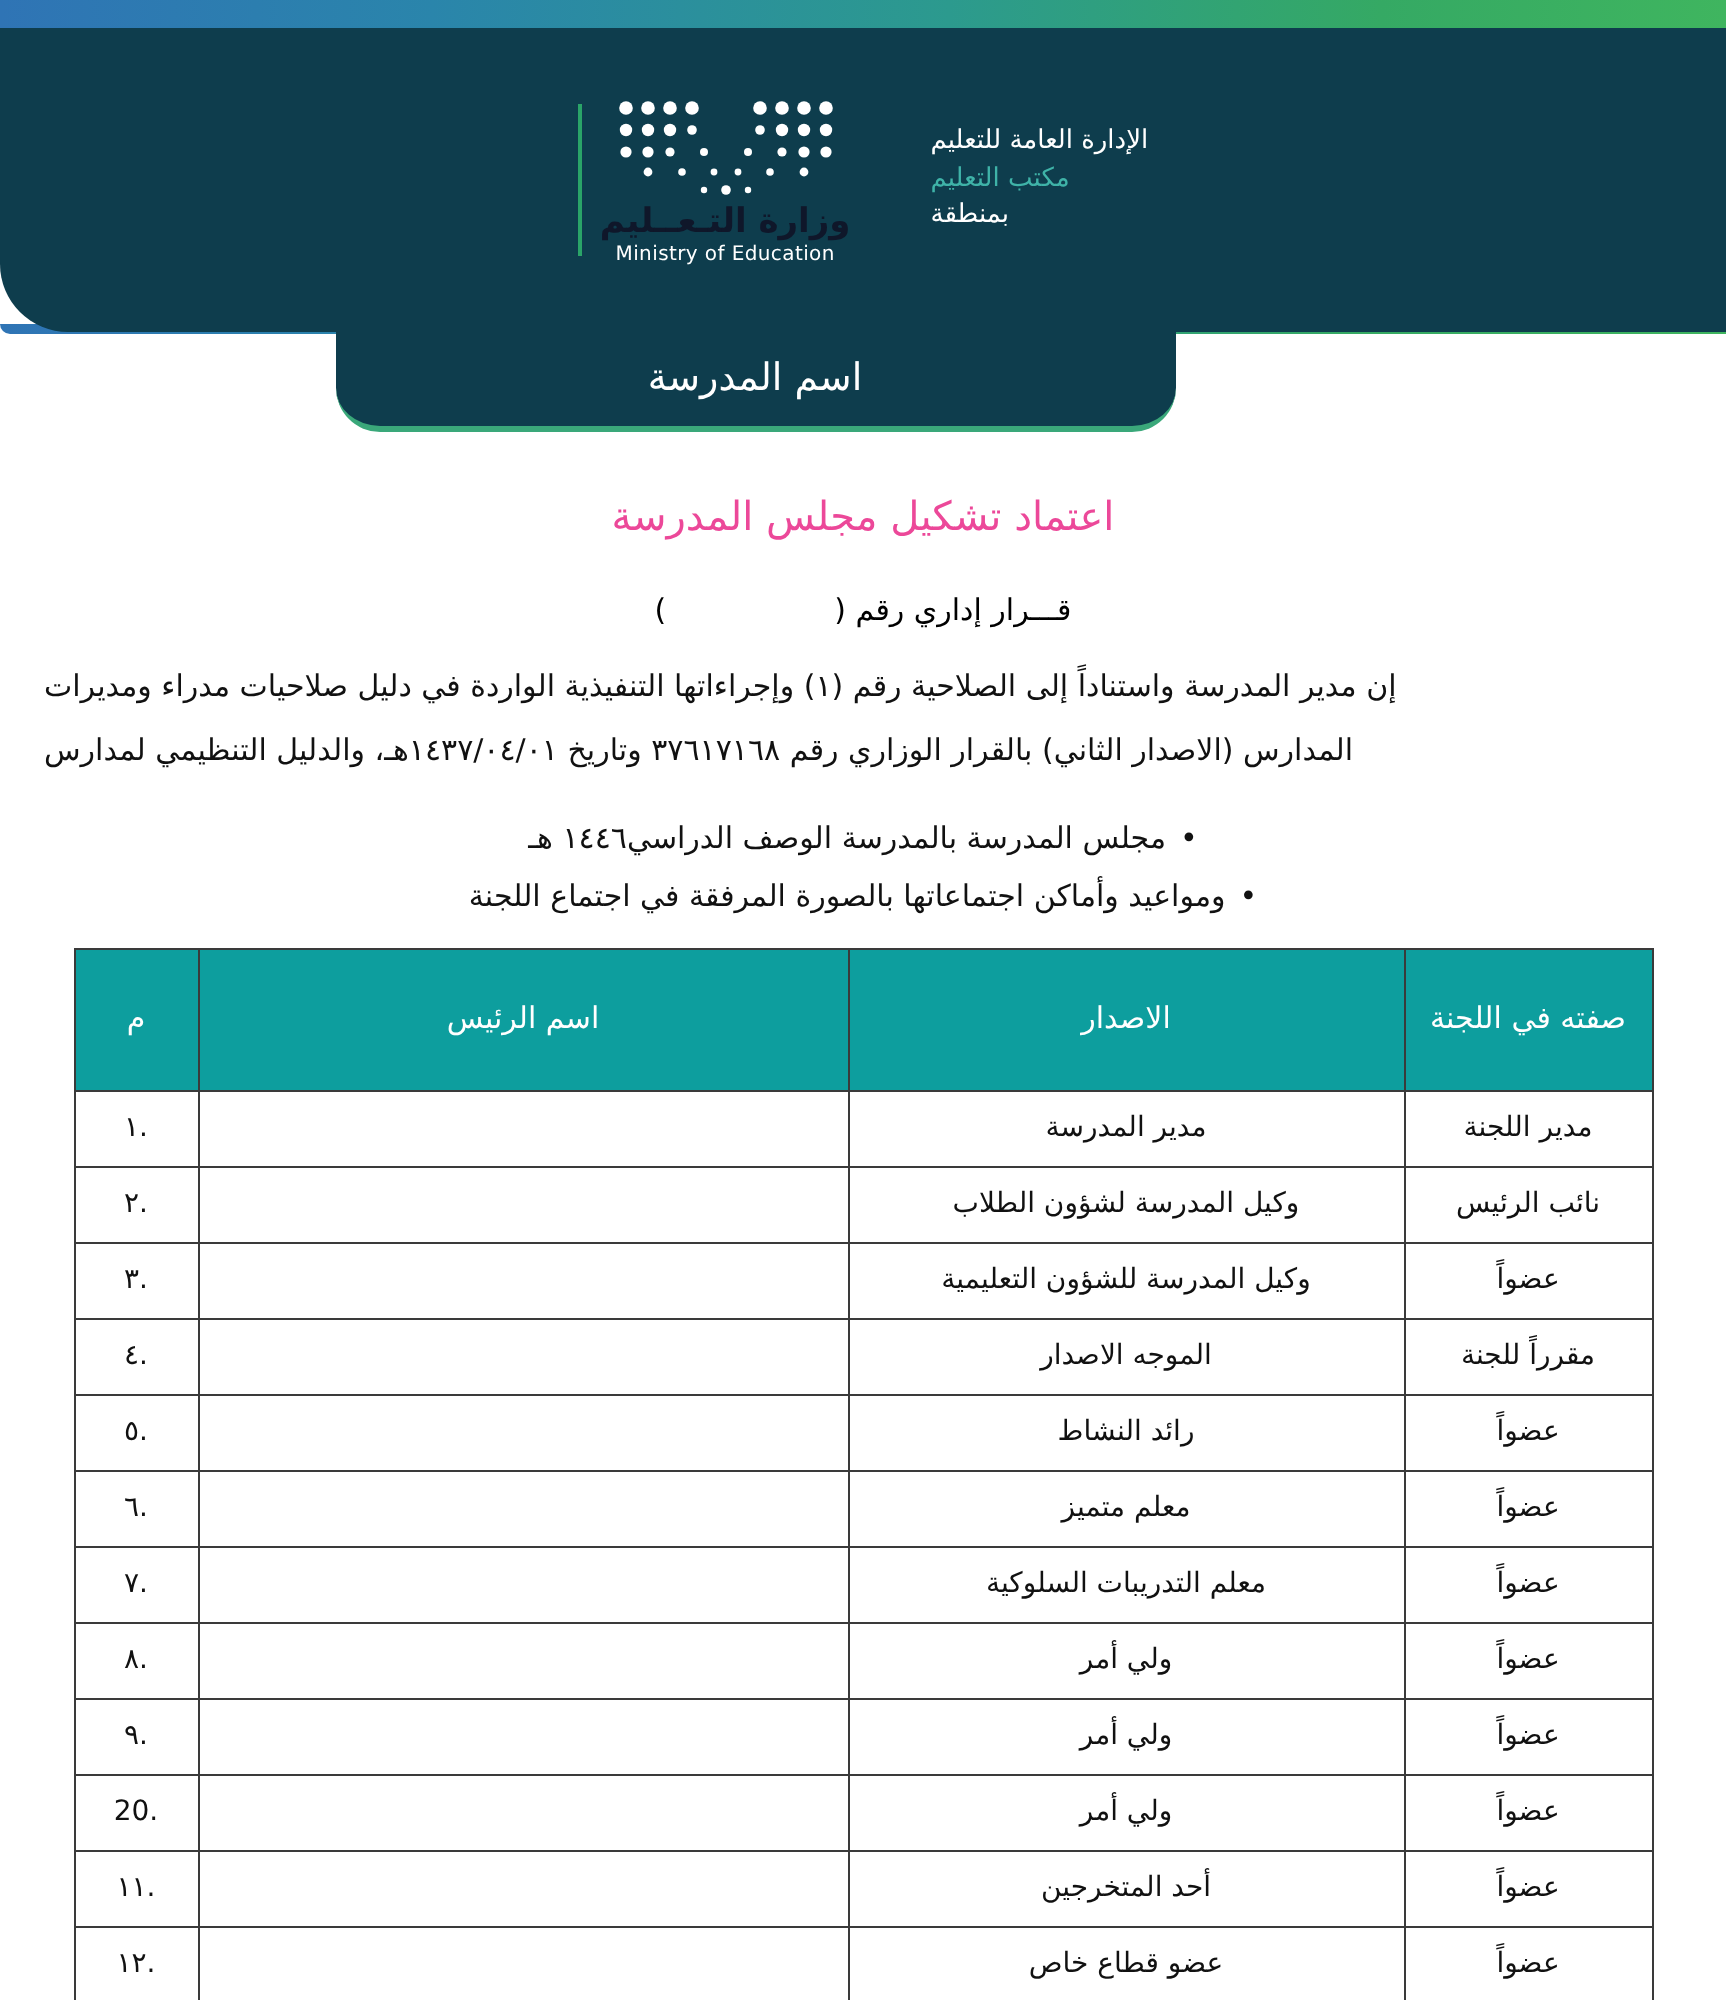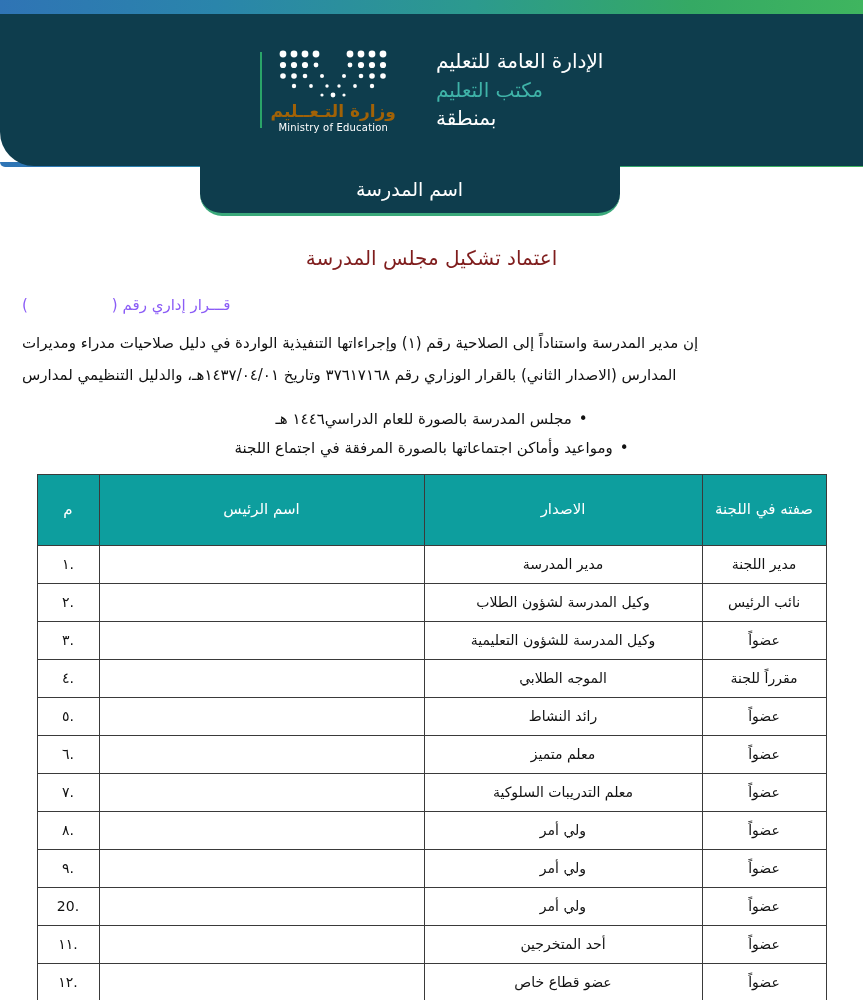--- a/index.html
+++ b/index.html
@@ -56,21 +56,21 @@
     gap: 16px;
     z-index: 3;
   }
 
   .admin-text {
     text-align: left;
     line-height: 1.42;
     direction: rtl;
   }
   .admin-line {
-    font-size: 20px;
+    font-size: 13px;
     color: #ffffff;
     white-space: nowrap;
     margin-left: 24px;
   }
   .admin-line.office {
     color: #3fb3a8;
   }
 
   
   .moe-logo {
@@ -87,42 +87,41 @@
   .logo-stack {
     display: flex;
     flex-direction: column;
     align-items: center;
     gap: 3px;
   }
   .logo-dots { display: block; }
   .logo-word {
     font-size: 17px;
     font-weight: bold;
-    color: #a16207;
+    color: #0f172a;
     letter-spacing: 0.5px;
     line-height: 1;
   }
   .logo-sub {
     font-size: 10px;
     color: #ffffff;
     letter-spacing: 0.2px;
     line-height: 1;
     direction: ltr;
   }
 
   
   .school-badge-wrap {
     position: absolute;
     top: 166px;
     left: 0;
     width: 755px;
     display: flex;
     justify-content: center;
     z-index: 4;
-    padding-left: 32px;
   }
   .school-badge {
     width: 420px;
     height: 52px;
     margin-top: -2px;
     background: #0e3d4d;
     border-bottom-left-radius: 22px;
     border-bottom-right-radius: 22px;
     border-bottom: 3px solid #3aa87a;
     box-sizing: border-box;
@@ -138,29 +137,29 @@
     position: absolute;
     top: 232px;
     left: 0;
     width: 863px;
     padding: 0 22px;
     box-sizing: border-box;
   }
 
   .doc-title {
     text-align: center;
-    color: #7f1d1d;
+    color: #ec4899;
     font-size: 20px;
     margin: 14px 0 26px 0;
   }
 
   .decision-line {
-    text-align: left;
+    text-align: center;
     font-size: 15px;
-    color: #8b5cf6;
+    color: #000000;
     margin-bottom: 14px;
     letter-spacing: 0.5px;
   }
   .decision-line .blank {
     display: inline-block;
     width: 84px;
   }
 
   .para {
     font-size: 15px;
@@ -303,21 +302,21 @@
   <div class="doc-title">اعتماد تشكيل مجلس المدرسة</div>
 
   <div class="decision-line">
     <span>قـــرار إداري رقم (</span><span class="blank"></span><span>)</span>
   </div>
 
   <p class="para">إن مدير المدرسة واستناداً إلى الصلاحية رقم (١) وإجراءاتها التنفيذية الواردة في دليل صلاحيات مدراء ومديرات</p>
   <p class="para">المدارس (الاصدار الثاني) بالقرار الوزاري رقم ٣٧٦١٧١٦٨ وتاريخ ١٤٣٧/٠٤/٠١هـ، والدليل التنظيمي لمدارس</p>
 
   <ul class="bullets">
-    <li>مجلس المدرسة بالصورة للعام الدراسي١٤٤٦ هـ</li>
+    <li>مجلس المدرسة بالمدرسة الوصف الدراسي١٤٤٦ هـ</li>
     <li>ومواعيد وأماكن اجتماعاتها بالصورة المرفقة في اجتماع اللجنة</li>
   </ul>
 
   <table class="council-table">
     <colgroup>
       <col class="col-role">
       <col class="col-job">
       <col class="col-name">
       <col class="col-idx">
     </colgroup>
@@ -343,21 +342,21 @@
         <td class="cell-idx">٢.</td>
       </tr>
       <tr>
         <td>عضواً</td>
         <td>وكيل المدرسة للشؤون التعليمية</td>
         <td></td>
         <td class="cell-idx">٣.</td>
       </tr>
       <tr>
         <td>مقرراً للجنة</td>
-        <td>الموجه الطلابي</td>
+        <td>الموجه الاصدار</td>
         <td></td>
         <td class="cell-idx">٤.</td>
       </tr>
       <tr>
         <td>عضواً</td>
         <td>رائد النشاط</td>
         <td></td>
         <td class="cell-idx">٥.</td>
       </tr>
       <tr>

